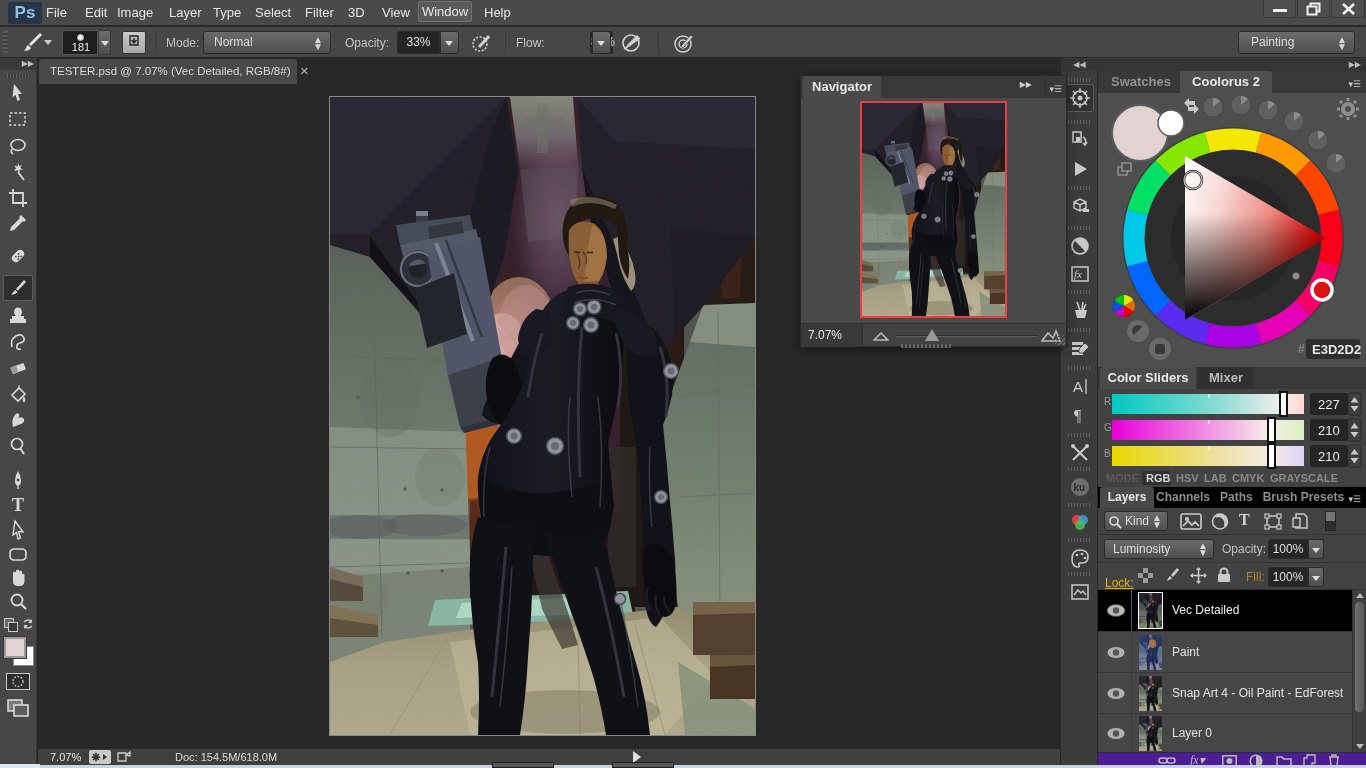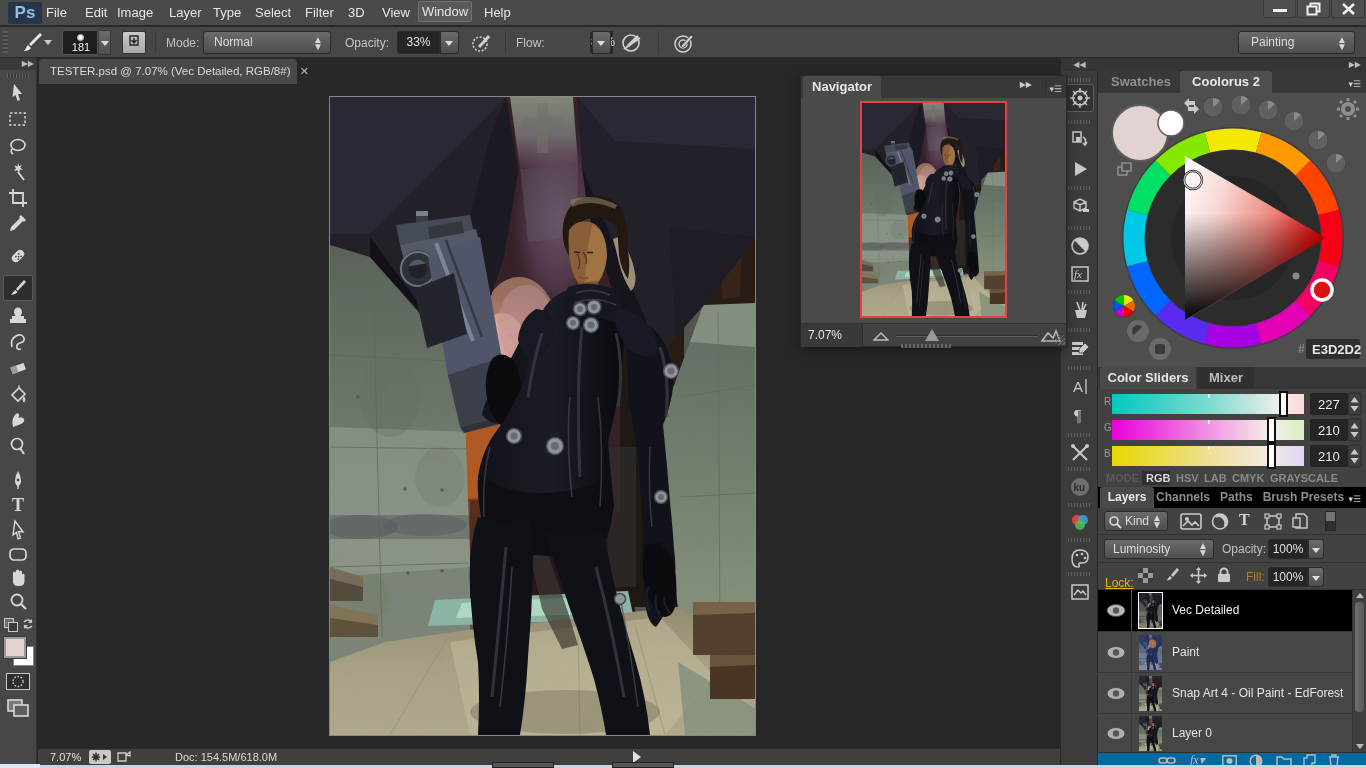--- a/index.html
+++ b/index.html
@@ -896,21 +896,21 @@
       <span class="abs" style="left:74px;top:12px;color:#e4e4e4;font-size:12px;">Layer 0</span>
     </div>
       </div>
 
   <div class="abs" style="left:254px;top:103px;width:14px;height:162px;background:#3e3e3e;border-left:1px solid #333;">
     <div class="abs" style="left:3px;top:3px;width:0;height:0;border-left:4px solid transparent;border-right:4px solid transparent;border-bottom:5px solid #bbb;"></div>
     <div class="abs" style="left:2px;top:12px;width:9px;height:110px;background:linear-gradient(90deg,#6e6e6e,#595959);border-radius:4px;"></div>
     <div class="abs" style="left:3px;bottom:3px;width:0;height:0;border-left:4px solid transparent;border-right:4px solid transparent;border-top:5px solid #bbb;"></div>
   </div>
 
-  <div class="abs" style="left:0;top:265px;width:268px;height:16px;background:#0369a1;border-top:1px solid #2e2e2e;">
+  <div class="abs" style="left:0;top:265px;width:268px;height:16px;background:#4c1d95;border-top:1px solid #2e2e2e;">
     <svg class="abs" style="left:60px;top:2px;" width="18" height="11" viewBox="0 0 18 11">
           <g stroke="#b9b9b9" stroke-width="1.6" fill="none">
             <rect x="1" y="3" width="8" height="5" rx="2.5"></rect>
             <rect x="9" y="3" width="8" height="5" rx="2.5"></rect>
           </g>
         </svg>
     <span class="abs" style="left:92px;top:0px;color:#b9b9b9;font-size:12px;font-style:italic;font-family:'Liberation Serif',serif;">fx▾</span>
     <svg class="abs" style="left:124px;top:2px;" width="15" height="12" viewBox="0 0 15 12">
           <rect x="0.8" y="0.8" width="13.4" height="10.4" fill="none" stroke="#b9b9b9" stroke-width="1.5"></rect>
           <circle cx="7.5" cy="6" r="3" fill="#b9b9b9"></circle>

